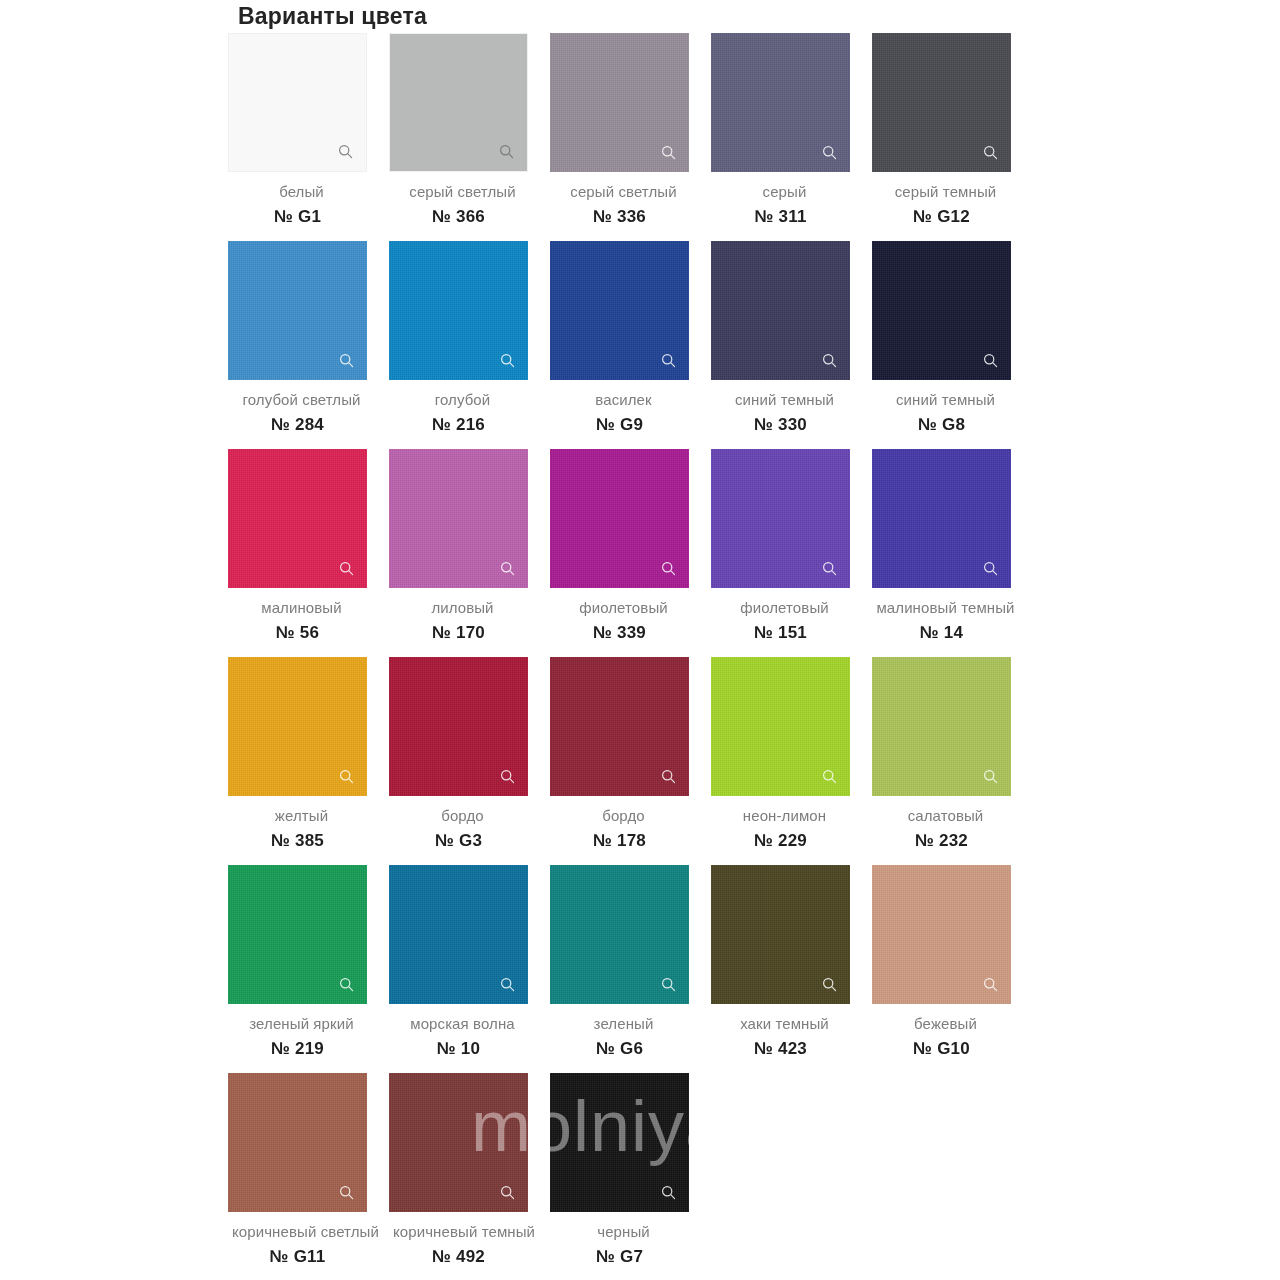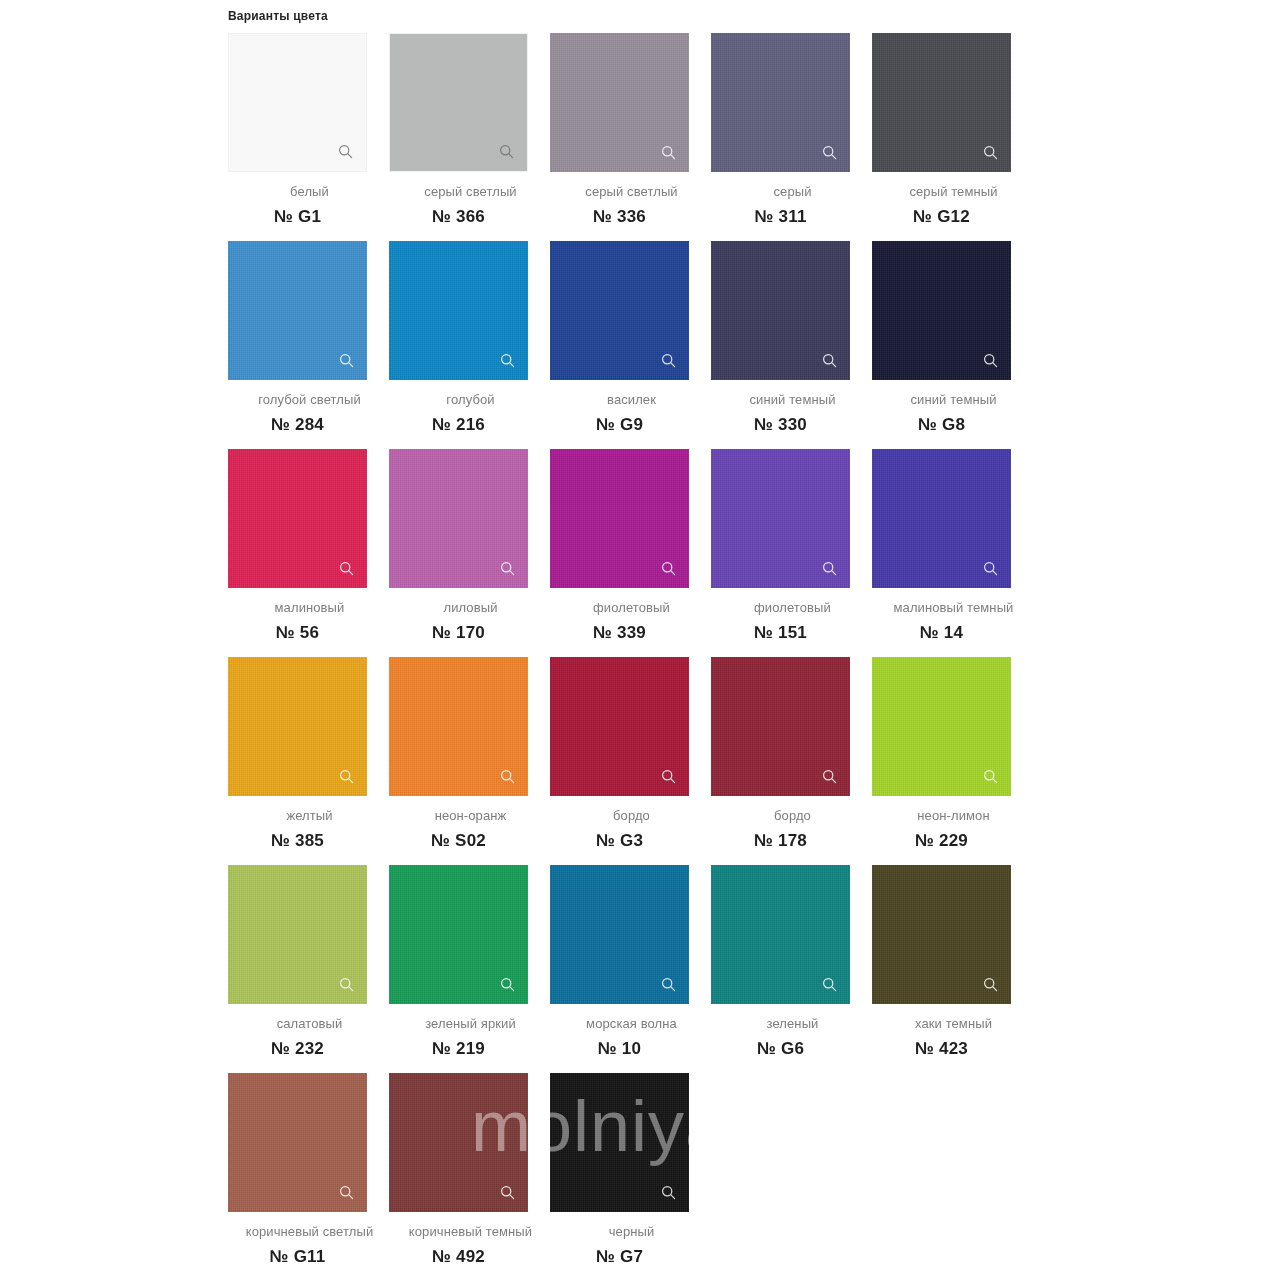--- a/index.html
+++ b/index.html
@@ -19,23 +19,23 @@
 
   #page {
     position: relative;
     width: 1280px;
     height: 1280px;
     box-sizing: border-box;
   }
 
   .page-title {
     position: absolute;
-    left: 228px;
+    left: 238px;
     top: 5px;
-    font-size: 12px;
+    font-size: 23px;
     font-weight: bold;
     letter-spacing: 0.2px;
     color: #242424;
     line-height: 22px;
   }
 
   .swatch-grid {
     position: absolute;
     left: 228px;
     top: 33px;
@@ -93,24 +93,24 @@
   .zoom-icon svg {
     display: block;
     width: 17px;
     height: 17px;
   }
   .zoom-icon.dark-glyph svg { stroke: #6f6f6f; }
 
   .swatch-name {
     position: absolute;
     top: 152px;
-    left: 12px;
+    left: 4px;
     width: 139px;
     text-align: center;
-    font-size: 13px;
+    font-size: 15px;
     color: #7d7d7d;
     line-height: 14px;
     letter-spacing: 0.1px;
     white-space: nowrap;
   }
 
   .swatch-code {
     position: absolute;
     top: 177px;
     left: 0;
@@ -354,32 +354,20 @@
         <svg viewBox="0 0 17 17" fill="none" stroke="#ffffff" stroke-width="1.2">
           <circle cx="7.2" cy="7.2" r="4.6"></circle>
           <line x1="10.7" y1="10.7" x2="14.6" y2="14.6" stroke-linecap="round"></line>
         </svg>
       </span>
     </div>
     <div class="swatch-name">желтый</div>
     <div class="swatch-code">№ 385</div>
   </div>
 
-  <div class="swatch-cell">
-    <div class="swatch-tile" style="background-color: rgb(241, 130, 43);">
-      <span class="zoom-icon">
-        <svg viewBox="0 0 17 17" fill="none" stroke="#ffffff" stroke-width="1.2">
-          <circle cx="7.2" cy="7.2" r="4.6"></circle>
-          <line x1="10.7" y1="10.7" x2="14.6" y2="14.6" stroke-linecap="round"></line>
-        </svg>
-      </span>
-    </div>
-    <div class="swatch-name">неон-оранж</div>
-    <div class="swatch-code">№ S02</div>
-  </div>
 
 
   <div class="swatch-cell">
     <div class="swatch-tile" style="background-color: rgb(169, 24, 56);">
       <span class="zoom-icon">
         <svg viewBox="0 0 17 17" fill="none" stroke="#ffffff" stroke-width="1.2">
           <circle cx="7.2" cy="7.2" r="4.6"></circle>
           <line x1="10.7" y1="10.7" x2="14.6" y2="14.6" stroke-linecap="round"></line>
         </svg>
       </span>
@@ -472,20 +460,32 @@
         <svg viewBox="0 0 17 17" fill="none" stroke="#ffffff" stroke-width="1.2">
           <circle cx="7.2" cy="7.2" r="4.6"></circle>
           <line x1="10.7" y1="10.7" x2="14.6" y2="14.6" stroke-linecap="round"></line>
         </svg>
       </span>
     </div>
     <div class="swatch-name">хаки темный</div>
     <div class="swatch-code">№ 423</div>
   </div>
 
+  <div class="swatch-cell">
+    <div class="swatch-tile" style="background-color: rgb(206, 155, 130);">
+      <span class="zoom-icon">
+        <svg viewBox="0 0 17 17" fill="none" stroke="#ffffff" stroke-width="1.2">
+          <circle cx="7.2" cy="7.2" r="4.6"></circle>
+          <line x1="10.7" y1="10.7" x2="14.6" y2="14.6" stroke-linecap="round"></line>
+        </svg>
+      </span>
+    </div>
+    <div class="swatch-name">бежевый</div>
+    <div class="swatch-code">№ G10</div>
+  </div>
 
   <div class="swatch-cell">
     <div class="swatch-tile" style="background-color: rgb(162, 96, 77);">
       <span class="zoom-icon">
         <svg viewBox="0 0 17 17" fill="none" stroke="#ffffff" stroke-width="1.2">
           <circle cx="7.2" cy="7.2" r="4.6"></circle>
           <line x1="10.7" y1="10.7" x2="14.6" y2="14.6" stroke-linecap="round"></line>
         </svg>
       </span>
     </div>

